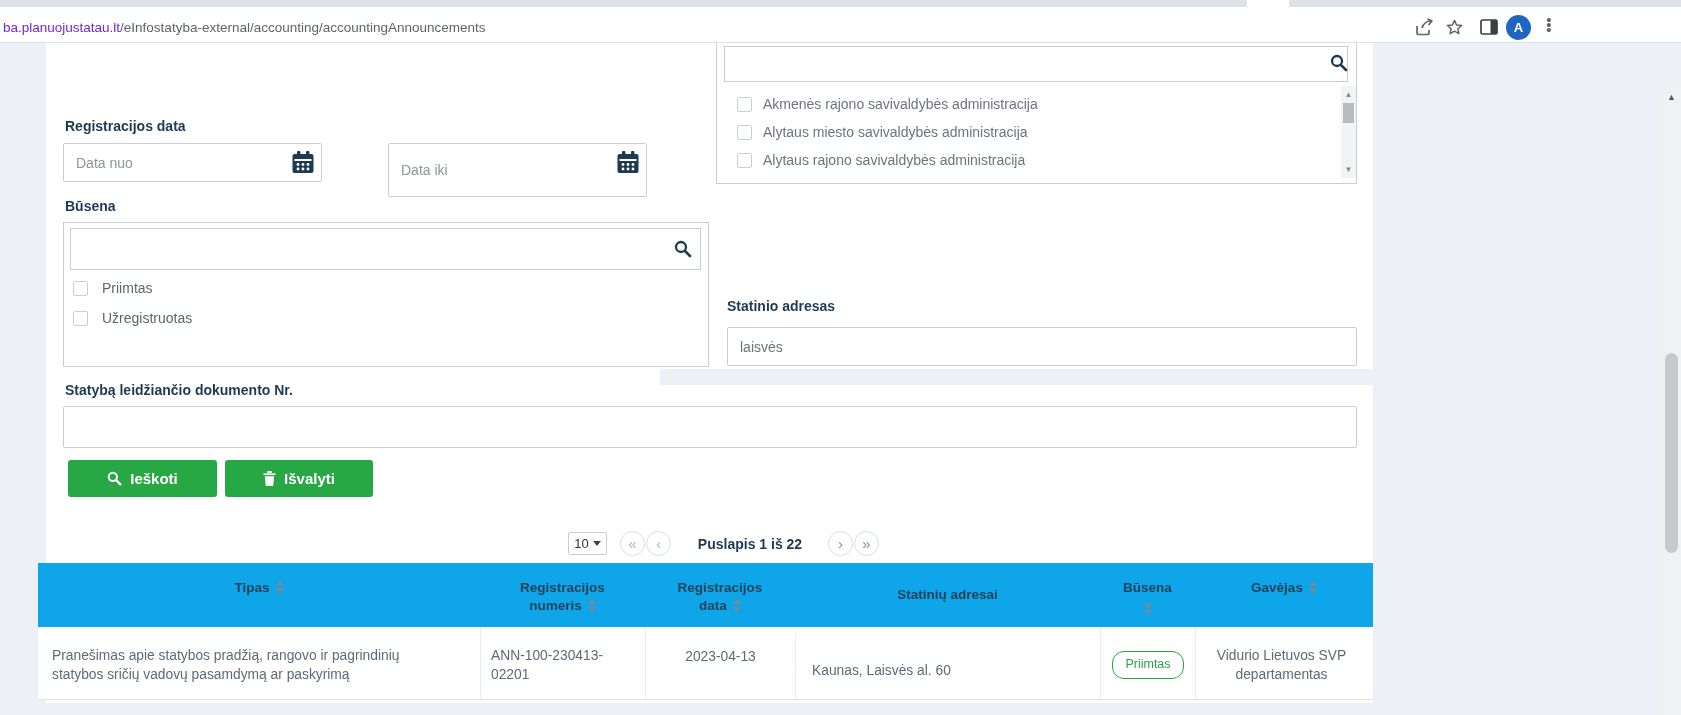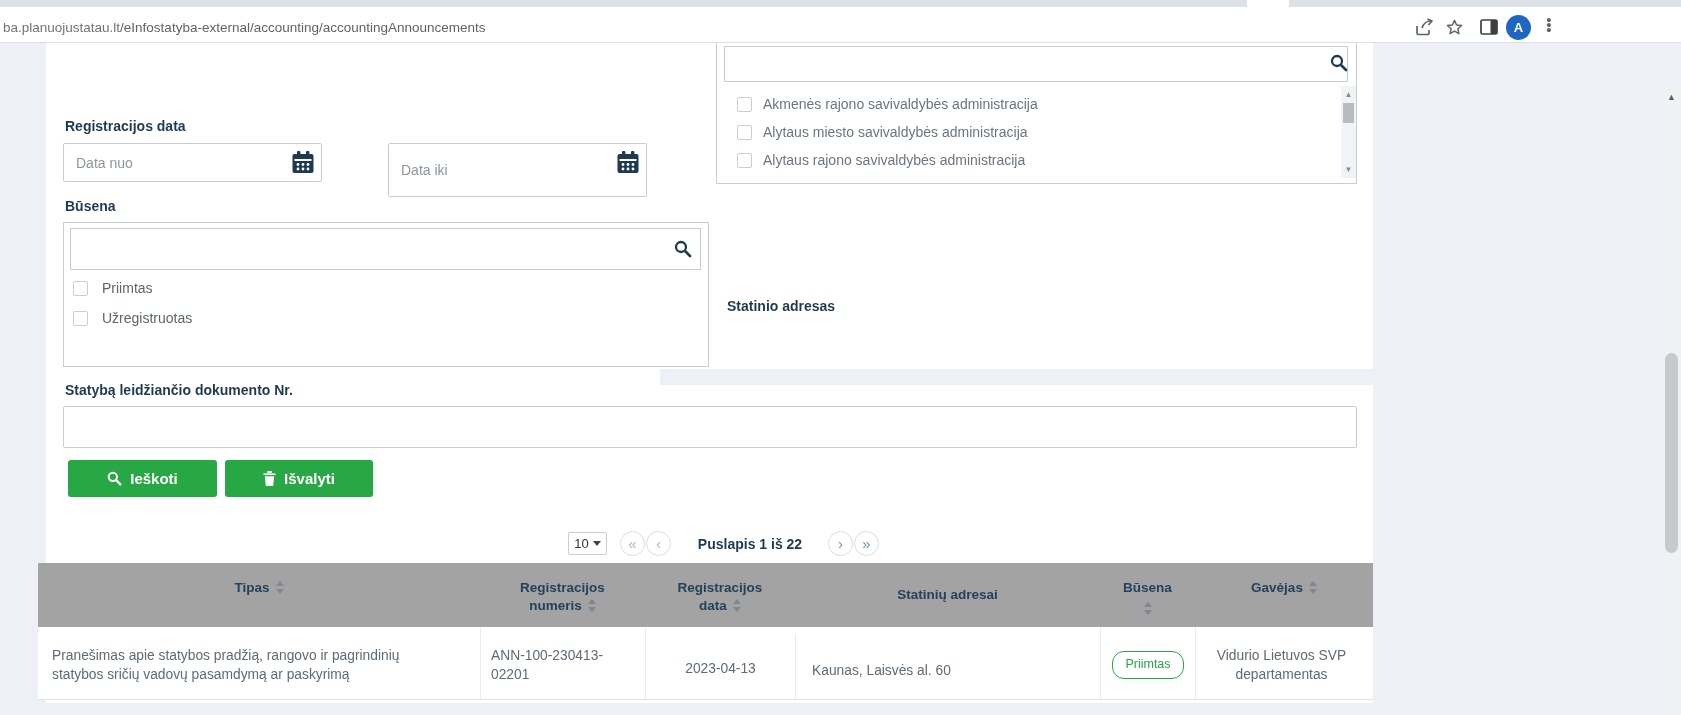--- a/index.html
+++ b/index.html
@@ -4,21 +4,21 @@
 <style>
   * { margin:0; padding:0; box-sizing:border-box; }
   html,body { width:1681px; height:715px; overflow:hidden; }
   body { font-family:"Liberation Sans", sans-serif; background:#fff; position:relative; }
 
   
   .tabstrip { position:absolute; left:0; top:0; width:1681px; height:7px; background:#dee1e6; }
   .tab-notch { position:absolute; left:1247px; top:0; width:42px; height:7px; background:#fff; }
   .toolbar { position:absolute; left:0; top:7px; width:1681px; height:36px; background:#fff; border-bottom:1px solid #dcdfe3; }
   .url { position:absolute; left:3px; top:13px; font-size:13.5px; white-space:nowrap; }
-  .url .host { color:#737373; }
+  .url .host { color:#6d28d9; }
   .url .path { color:#5f6368; }
   .chrome-ic { position:absolute; top:9px; width:22px; height:22px; display:flex; align-items:center; justify-content:center; color:#5f6368; }
   .avatar { position:absolute; left:1506px; top:8px; width:25px; height:25px; border-radius:50%; background:#1f66c1; color:#fff; font-size:13px; font-weight:bold; display:flex; align-items:center; justify-content:center; }
   .kebab { position:absolute; left:1541px; top:9px; width:16px; height:22px; color:#5f6368; font-size:15px; letter-spacing:0; text-align:center; line-height:7px; }
   .kebab span { display:block; height:5px; }
 
   
   .page { position:absolute; left:0; top:43px; width:1681px; height:672px; background:#edf1f7; }
   .card { position:absolute; left:46px; top:0; width:1327px; height:660px; background:#fff; }
   .gap-strip { position:absolute; left:660px; top:326px; width:713px; height:16px; background:#edf1f7; }
@@ -54,29 +54,29 @@
 
   
   .psize { position:absolute; left:568px; top:489px; width:39px; height:23px; border:1px solid #c9ced4; border-radius:2px; background:#fff; font-size:13px; color:#333; display:flex; align-items:center; justify-content:center; gap:4px; }
   .psize .caret { width:0; height:0; border-left:4px solid transparent; border-right:4px solid transparent; border-top:5px solid #444; }
   .pbtn { position:absolute; top:488px; width:25px; height:25px; border:1px solid #d9dee3; border-radius:50%; background:#fff; display:flex; align-items:center; justify-content:center; font-size:15px; }
   .pbtn.light { color:#a4b8c8; }
   .pbtn.dark { color:#6f94ae; }
   .plabel { position:absolute; left:660px; top:493px; width:180px; text-align:center; font-size:14px; font-weight:bold; color:#1e3a52; }
 
   
-  .thead { position:absolute; left:38px; top:520px; width:1335px; height:64px; background:#a3a3a3; display:flex; }
+  .thead { position:absolute; left:38px; top:520px; width:1335px; height:64px; background:#0ea5e9; display:flex; }
   .th { font-size:13.5px; font-weight:bold; color:#24425c; text-align:center; padding-top:16px; line-height:18px; }
   .trow { position:absolute; left:38px; top:584px; width:1335px; height:73px; background:#fff; border-bottom:1px solid #dde2e7; display:flex; }
   .td { font-size:13.8px; color:#5d6b77; line-height:19px; padding-top:19px; border-left:1px solid #e8ecef; }
   .td:first-child { border-left:none; }
   .c1 { width:442px; } .c2 { width:165px; } .c3 { width:150px; } .c4 { width:305px;margin-top:7px; } .c5 { width:95px; } .c6 { width:178px;text-align:center; }
   .td.c1 { padding-left:14px; padding-right:42px; }
   .td.c2 { padding-left:10px; padding-right:20px; }
-  .td.c3 { text-align:center; padding-top:32px; }
+  .td.c3 { text-align:center; padding-top:20px; }
   .td.c4 { padding-left:16px; padding-top:27px; }
   .td.c6 { padding-left:14px; padding-right:20px; }
 
   .sort { display:inline-block; vertical-align:middle; margin-left:6px; position:relative; top:-1px; }
   .sort i { display:block; width:0; height:0; border-left:4px solid transparent; border-right:4px solid transparent; }
   .sort .up { border-bottom:5px solid #7d8893; margin-bottom:3px; }
   .sort .down { border-top:5px solid #7d8893; }
   .sort-center { margin-left:0; top:2px; }
 
   .badge { display:inline-block; margin-top:5px; padding:3px 12px 4px 12px; border:1px solid #28a745; border-radius:12px; color:#28a745; font-size:12.5px; background:#fff; }
@@ -193,20 +193,21 @@
     <span class="olabel">Priimtas</span>
   </div>
   <div class="opt-row" style="top:263px;">
     <span class="cbox"></span>
     <span class="olabel">Užregistruotas</span>
   </div>
 
   <div class="gap-strip"></div>
 
   <div class="flabel" style="left:727px; top:255px;">Statinio adresas</div>
+  <input class="tinput" style="left: 727px; top: 284px; width: 630px; height: 39px; padding-right: 12px; color: rgb(106, 115, 123);" value="laisvės">
 
   <div class="flabel" style="left:65px; top:339px;text-align:right;">Statybą leidžiančio dokumento Nr.</div>
   <input class="tinput" style="left: 63px; top: 363px; width: 1294px; height: 42px; padding-right: 12px;" value="">
 
   <button class="btn" style="left:225px; width:148px;">
     <svg width="13" height="15" viewBox="0 0 14 16">
       <rect x="0.5" y="2.5" width="13" height="1.8" fill="#fff"></rect>
       <rect x="4.5" y="0" width="5" height="2" fill="#fff"></rect>
       <path d="M2 5.5 h10 l-1 10.5 h-8 z" fill="#fff"></path>
     </svg>

